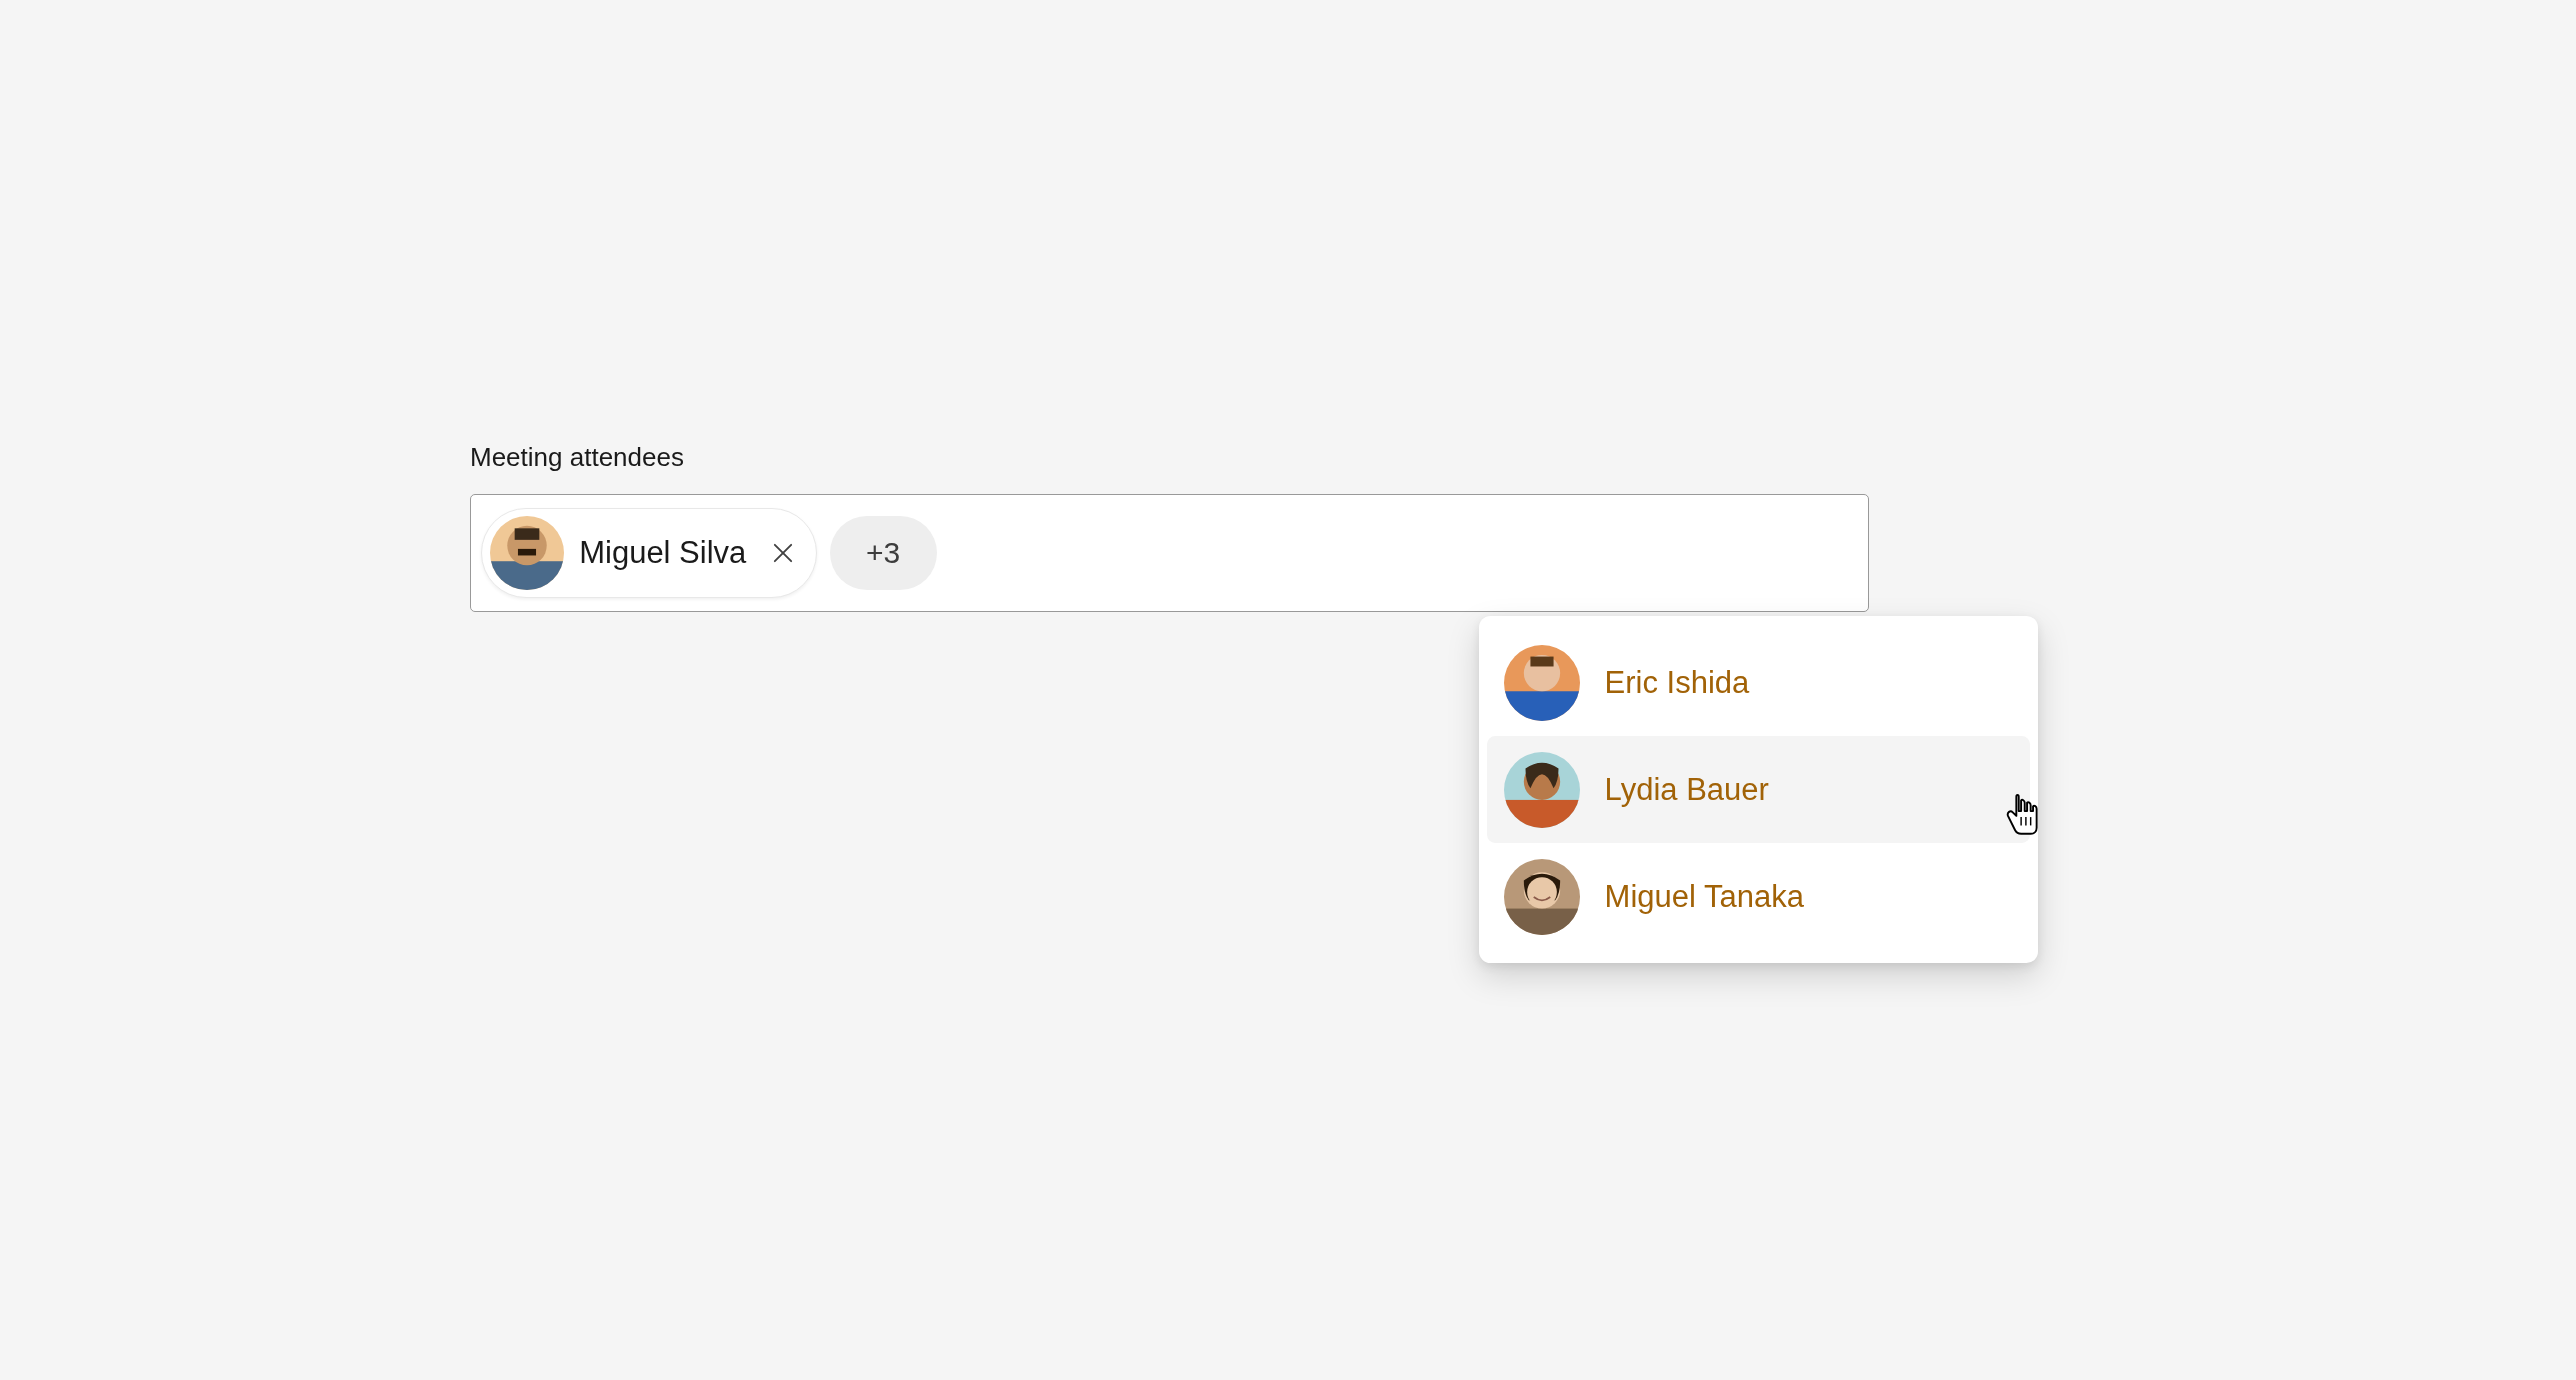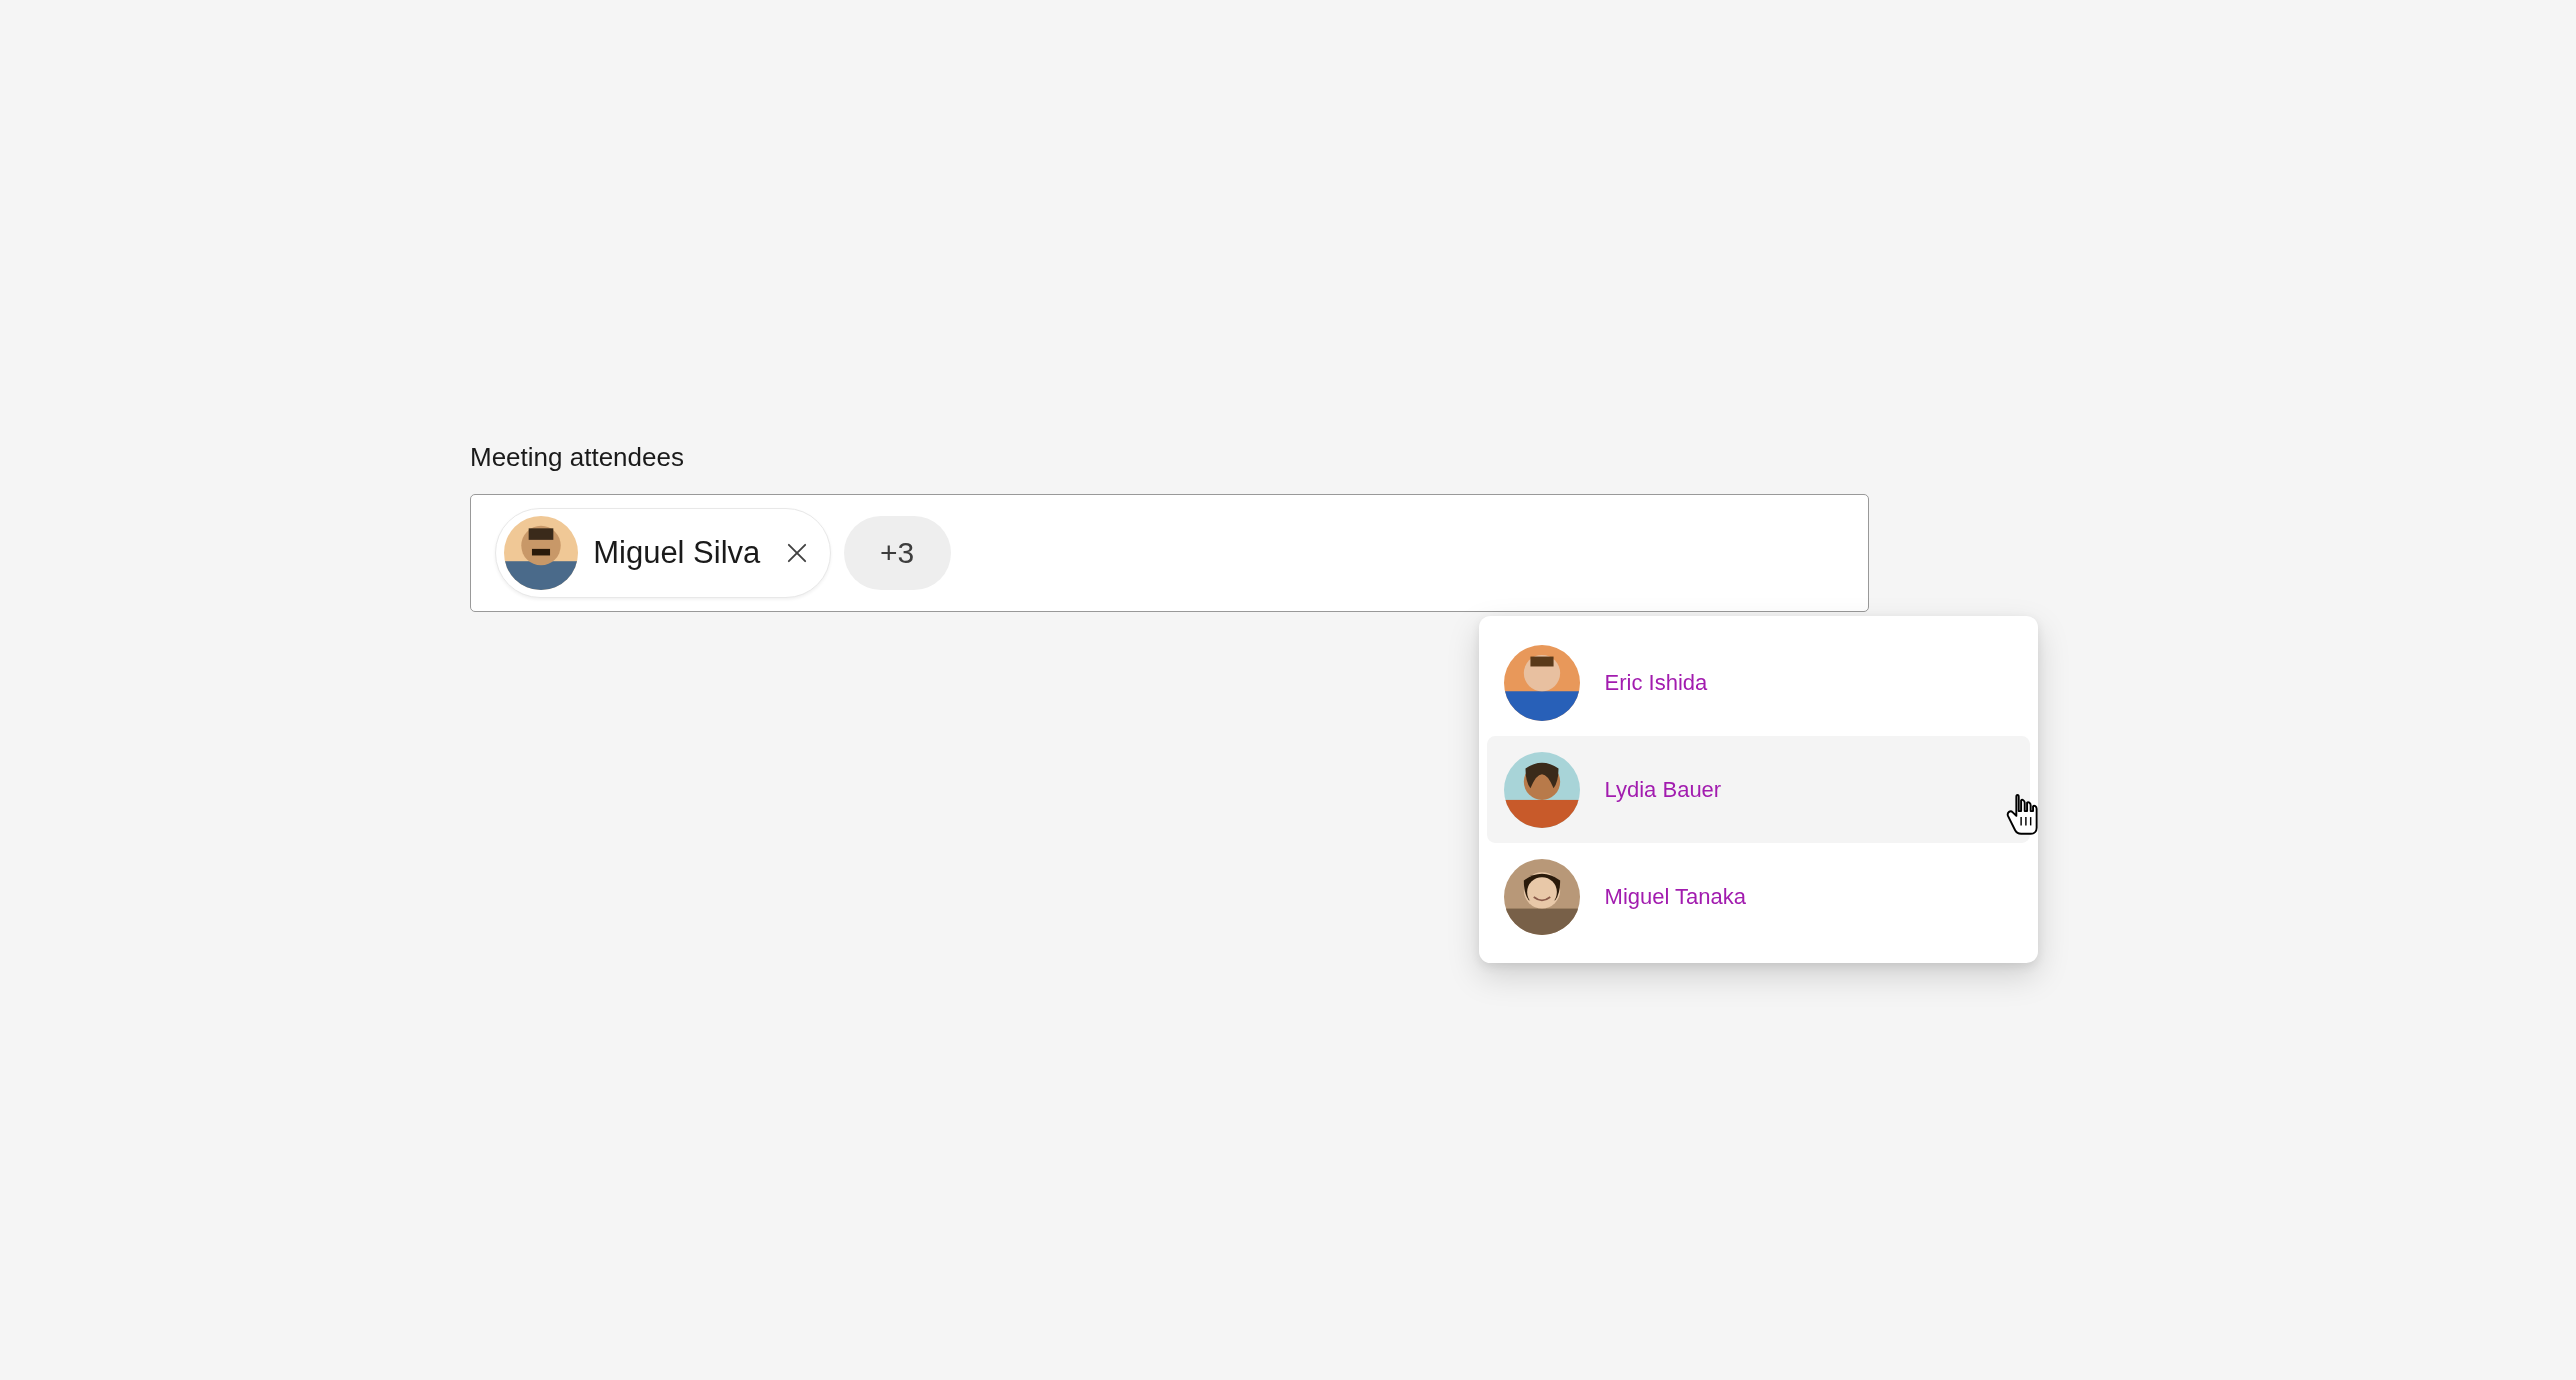--- a/index.html
+++ b/index.html
@@ -26,21 +26,21 @@
       font-weight: 400;
     }
     .input-box {
       width: 1399px;
       height: 118px;
       background: #ffffff;
       border: 0.8px solid #999999;
       border-radius: 5px;
       display: flex;
       align-items: center;
-      padding: 0 24px;
+      padding: 0 10px;
       gap: 13px;
     }
     .person-chip {
       display: inline-flex;
       align-items: center;
       height: 90px;
       background: #ffffff;
       border: 0.8px solid #e8e8e8;
       border-radius: 45px;
       padding: 0 16.4px 0 8.2px;
@@ -120,22 +120,22 @@
       border-radius: 50%;
       flex-shrink: 0;
       overflow: hidden;
     }
     .dropdown-avatar svg {
       width: 100%;
       height: 100%;
       display: block;
     }
     .dropdown-name {
-      font-size: 22px;
-      color: #a21caf;
+      font-size: 31px;
+      color: #a16207;
     }
     .cursor-pointer {
       position: absolute;
       left: 1534px;
       top: 350px;
       z-index: 100;
       pointer-events: none;
     }
     .cursor-pointer svg {
       width: 39px;

